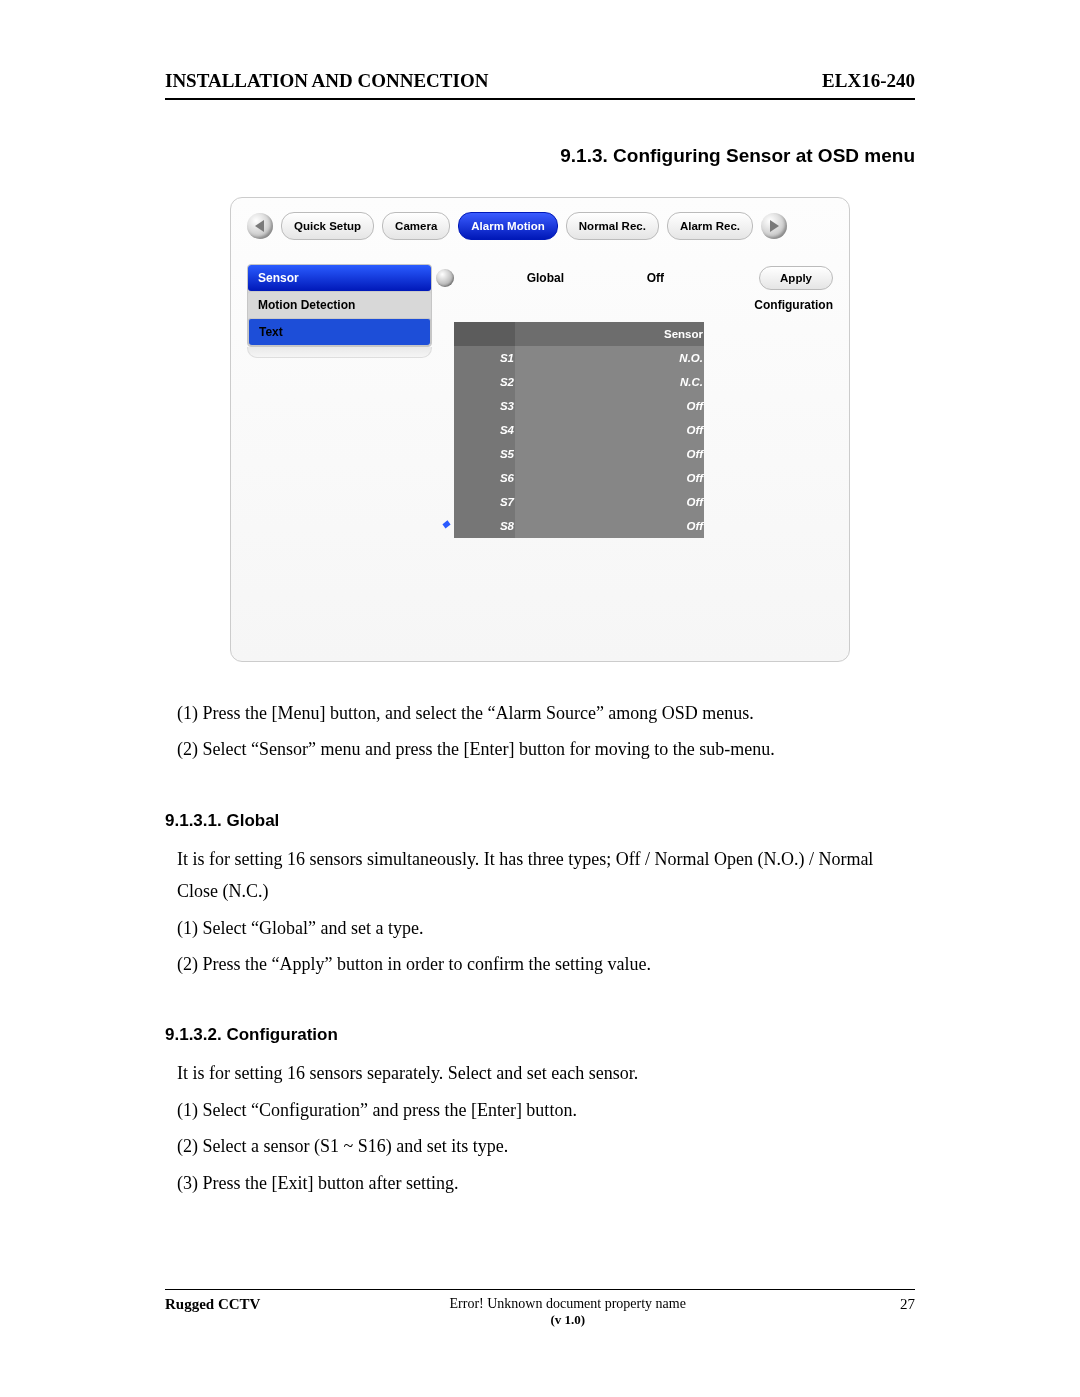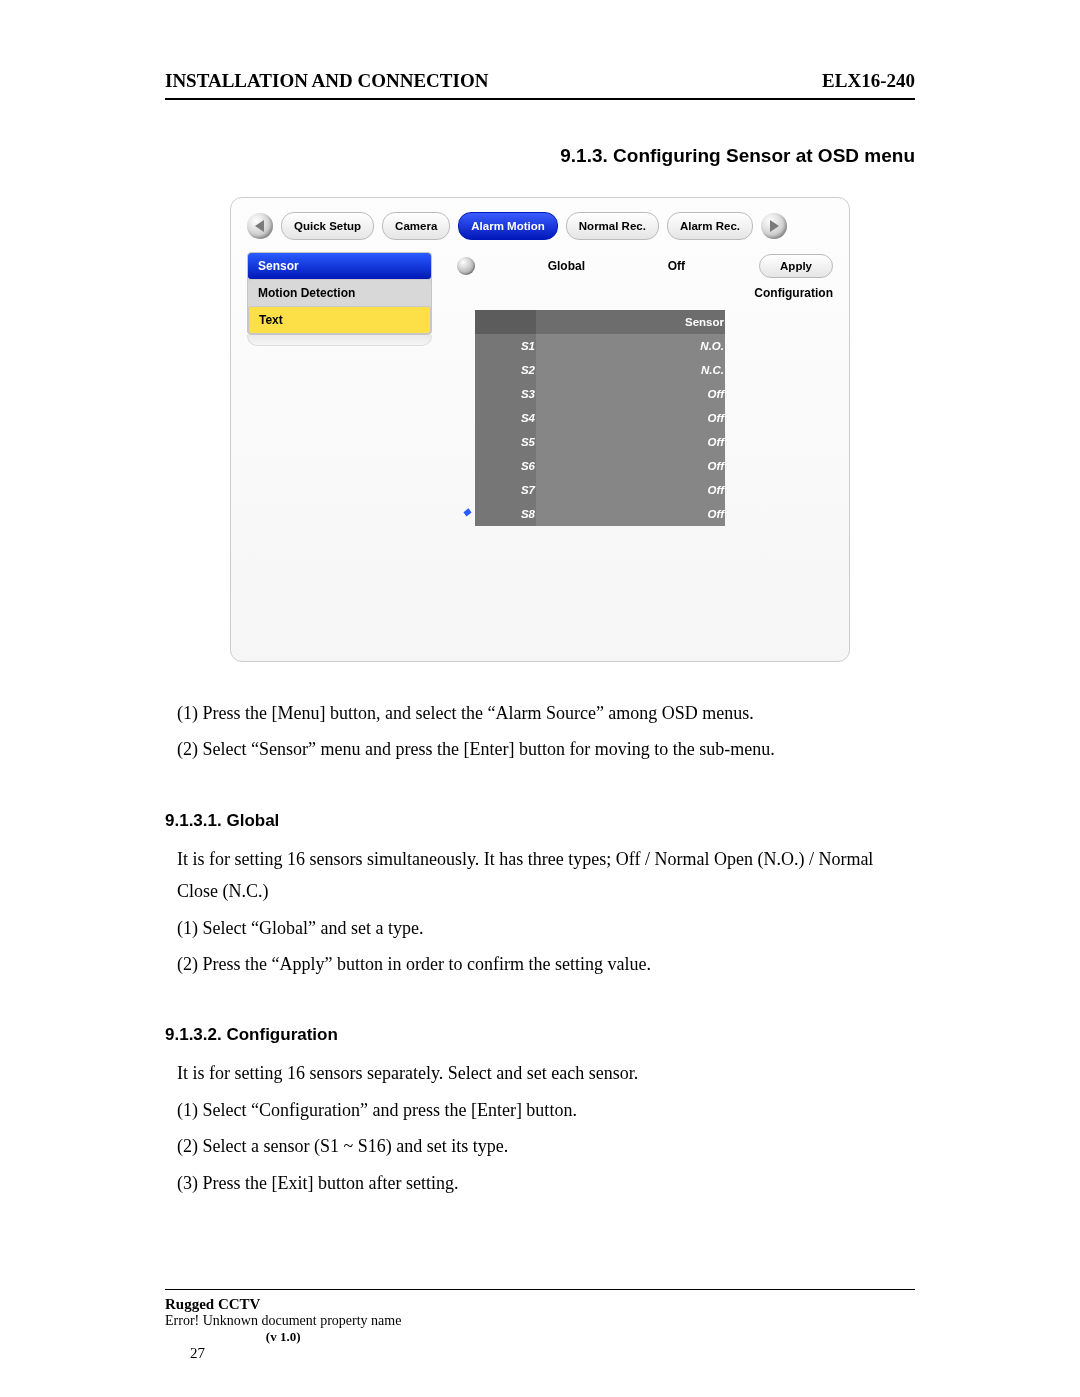--- a/index.html
+++ b/index.html
@@ -105,22 +105,22 @@
     white-space: nowrap;
   }
   .tab.active {
     background: linear-gradient(to bottom, #3a5cff, #0018b8);
     color: #fff;
     border-color: #0018b8;
   }
 
   .osd-body {
     display: flex;
-    margin-top: 12px;
-    gap: 23px;
+    margin-top: 24px;
+    gap: 2px;
   }
   .osd-side {
     width: 185px;
     flex: 0 0 auto;
   }
   .side-item {
     height: 26px;
     line-height: 26px;
     padding: 0 10px;
     border-radius: 3px;
@@ -135,21 +135,21 @@
   }
   .side-first-group .side-item + .side-item {
     border-top: 1px solid #c9c9c9;
   }
   .side-item.selected {
     background: linear-gradient(to bottom, #2a5cff, #0018b8);
     color: #fff;
   }
   .side-text {
     margin-top: 0;
-    background: #fde047;
+    background: #1d4ed8;
     border: 1px solid #c6c6c6;
     border-top: none;
     border-bottom-left-radius: 4px;
     border-bottom-right-radius: 4px;
   }
   .side-tail {
     height: 10px;
     background: linear-gradient(to bottom, #e9e9e9, #f5f5f5);
     border: 1px solid #dedede;
     border-top: none;
@@ -240,21 +240,20 @@
   
   .ftr-rule {
     border-top: 1.5px solid #000;
     margin-top: 90px;
   }
   .ftr-row {
     display: flex;
     align-items: flex-start;
     font-size: 15px;
     padding-top: 6px;
-    flex-direction: column;
   }
   .ftr-left { font-weight: bold; }
   .ftr-center {
     text-align: center;
     font-size: 14px;
     flex: 1;
   }
   .ftr-center .small { font-weight: bold; font-size: 13px;}
   .ftr-right { font-weight: normal; width: 40px; text-align: right; }
 </style>

